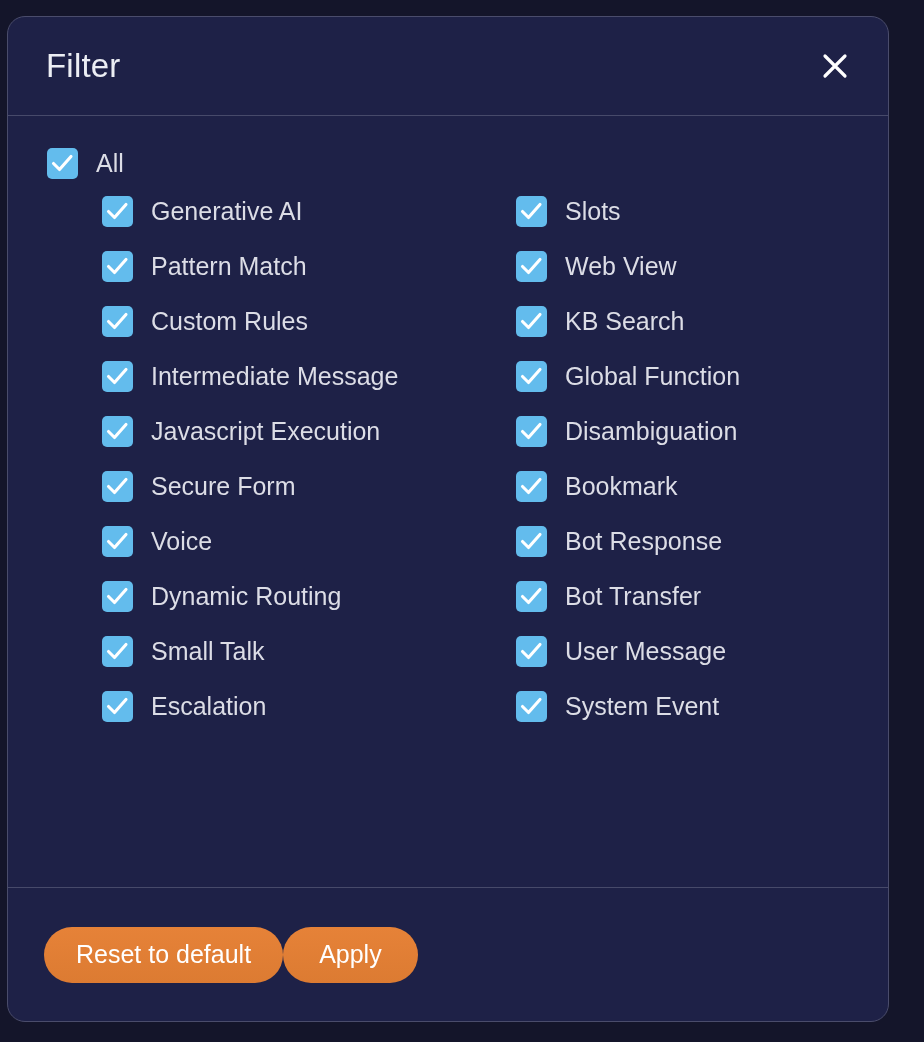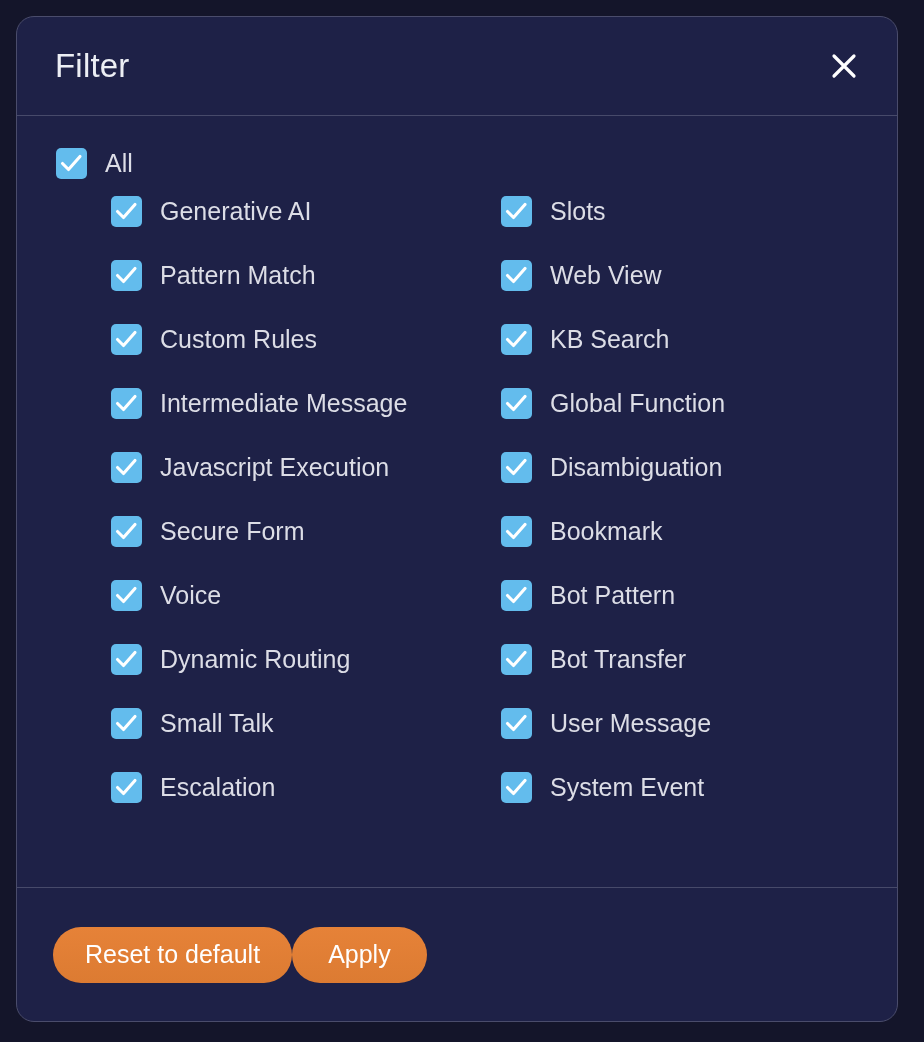--- a/index.html
+++ b/index.html
@@ -7,21 +7,21 @@
     padding: 0;
     width: 924px;
     height: 1042px;
     background: #14152a;
     overflow: hidden;
     font-family: "Liberation Sans", sans-serif;
   }
 
   #dialog {
     position: absolute;
-    left: 16px;
+    left: 7px;
     top: 16px;
     width: 882px;
     height: 1006px;
     box-sizing: border-box;
     background: #1e2147;
     border: 1px solid #4a4c6b;
     border-radius: 18px;
     display: flex;
     flex-direction: column;
     overflow: hidden;
@@ -103,20 +103,21 @@
     text-align: right;
   }
   #all-row .cb-label { font-size: 25px; margin-left: 18px; }
 
   #grid {
     display: grid;
     grid-template-columns: 390px 1fr;
     column-gap: 0px;
     row-gap: 33px;
     margin-left: 94px;
+    gap: 24px;
   }
   #grid .cb-row { height: 31px; }
 
   
   #dlg-footer {
     flex: 0 0 134px;
     height: 134px;
     border-top: 1px solid #474a6a;
     display: flex;
     align-items: center;
@@ -270,21 +271,21 @@
             </svg>
           </span>
           <span class="cb-label">Voice</span>
         </div>
         <div class="cb-row">
           <span class="cbox">
             <svg width="23" height="21" viewBox="0 0 23 21">
               <path d="M2.5 10.5 L8.5 16.5 L20 3.5" fill="none" stroke="#ffffff" stroke-width="3.1" stroke-linecap="round" stroke-linejoin="round"></path>
             </svg>
           </span>
-          <span class="cb-label">Bot Pattern</span>
+          <span class="cb-label">Bot Response</span>
         </div>
         <div class="cb-row">
           <span class="cbox">
             <svg width="23" height="21" viewBox="0 0 23 21">
               <path d="M2.5 10.5 L8.5 16.5 L20 3.5" fill="none" stroke="#ffffff" stroke-width="3.1" stroke-linecap="round" stroke-linejoin="round"></path>
             </svg>
           </span>
           <span class="cb-label">Dynamic Routing</span>
         </div>
         <div class="cb-row">

